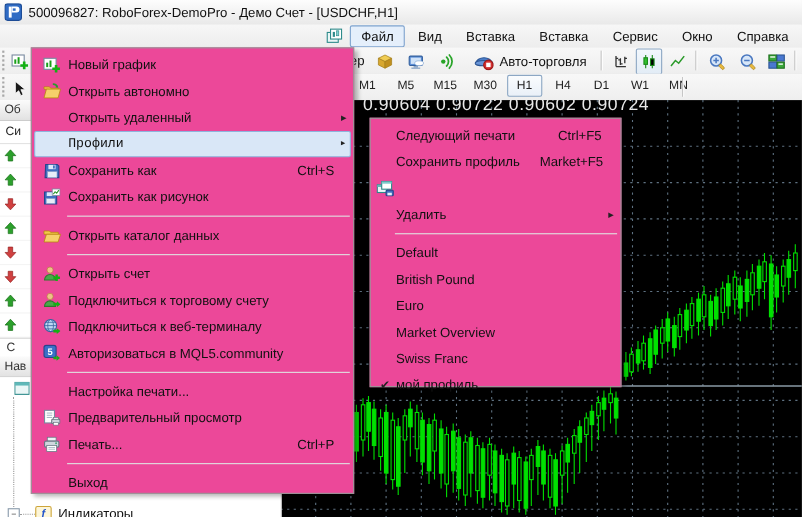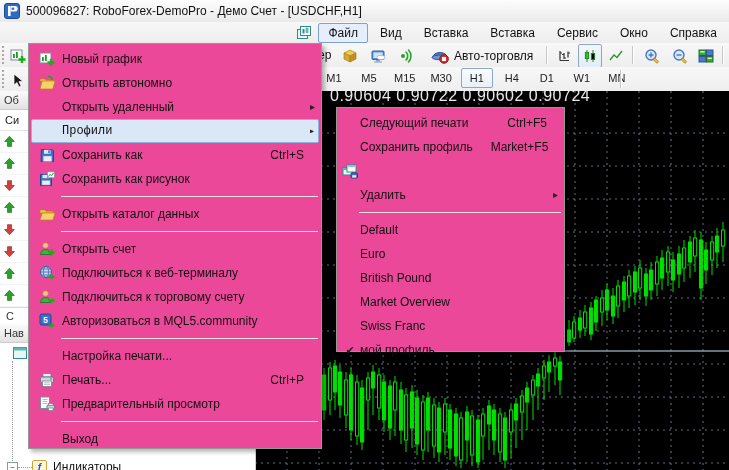--- a/index.html
+++ b/index.html
@@ -681,80 +681,80 @@
             <circle cx="6.5" cy="4.5" r="2.8" fill="#f0c08a" stroke="#b0803a" stroke-width="0.6"></circle>
             <path d="M1.5 13.5 a5 5 0 0 1 10 0 z" fill="#4aa84a" stroke="#2c7a2c"></path>
             <path d="M12.5 8.5 v6 M9.5 11.5 h6" stroke="#14b014" stroke-width="2.2"></path>
           </svg>
         </span>
         <span class="lbl">Открыть счет</span>
       </div>
       <div class="mi">
         <span class="mic">
           <svg width="16" height="16" viewBox="0 0 16 16">
+            <circle cx="6.5" cy="4.5" r="2.8" fill="#f0c08a" stroke="#b0803a" stroke-width="0.6"></circle>
+            <path d="M1.5 13.5 a5 5 0 0 1 10 0 z" fill="#4aa84a" stroke="#2c7a2c"></path>
+            <path d="M9.5 11.5 h4" stroke="#14b014" stroke-width="2.4"></path>
+            <polygon points="16,11.5 12.8,8.8 12.8,14.2" fill="#14b014"></polygon>
+          </svg>
+        </span>
+        <span class="lbl">Подключиться к торговому счету</span>
+      </div>
+      <div class="mi">
+        <span class="mic">
+          <svg width="16" height="16" viewBox="0 0 16 16">
             <circle cx="7" cy="7" r="5.5" fill="#bcd8f4" stroke="#35619e"></circle>
             <ellipse cx="7" cy="7" rx="2.6" ry="5.5" fill="none" stroke="#35619e" stroke-width="0.7"></ellipse>
             <path d="M1.6 7 h10.8 M2.6 4 h8.8 M2.6 10 h8.8" stroke="#35619e" stroke-width="0.7" fill="none"></path>
             <path d="M9.5 12 h3.5" stroke="#14b014" stroke-width="2.4"></path>
             <polygon points="16,12 12.6,9.4 12.6,14.6" fill="#14b014"></polygon>
           </svg>
         </span>
         <span class="lbl">Подключиться к веб-терминалу</span>
       </div>
       <div class="mi">
         <span class="mic">
           <svg width="16" height="16" viewBox="0 0 16 16">
-            <circle cx="6.5" cy="4.5" r="2.8" fill="#f0c08a" stroke="#b0803a" stroke-width="0.6"></circle>
-            <path d="M1.5 13.5 a5 5 0 0 1 10 0 z" fill="#4aa84a" stroke="#2c7a2c"></path>
-            <path d="M9.5 11.5 h4" stroke="#14b014" stroke-width="2.4"></path>
-            <polygon points="16,11.5 12.8,8.8 12.8,14.2" fill="#14b014"></polygon>
-          </svg>
-        </span>
-        <span class="lbl">Подключиться к торговому счету</span>
-      </div>
-      <div class="mi">
-        <span class="mic">
-          <svg width="16" height="16" viewBox="0 0 16 16">
             <rect x="1" y="1" width="11" height="11" rx="2" fill="#3a70c8" stroke="#27458c"></rect>
             <text x="6.5" y="9.8" font-size="8.5" font-weight="bold" fill="#fff" text-anchor="middle" font-family="Liberation Sans,sans-serif">5</text>
             <path d="M9.5 12.5 h3" stroke="#14b014" stroke-width="2.4"></path>
             <polygon points="15.6,12.5 12.4,10 12.4,15" fill="#14b014"></polygon>
           </svg>
         </span>
         <span class="lbl">Авторизоваться в MQL5.community</span>
       </div>
       <div class="menusep"></div>
       <div class="mi">
         <span class="mic"></span>
         <span class="lbl">Настройка печати...</span>
+      </div>
+      <div class="mi">
+        <span class="mic">
+          <svg width="16" height="16" viewBox="0 0 16 16">
+            <rect x="1.5" y="1" width="9" height="11.5" fill="#fff" stroke="#7a8aa0"></rect>
+            <path d="M3.5 3.5 h5 M3.5 5.5 h5 M3.5 7.5 h5" stroke="#9ab" stroke-width="0.8"></path>
+            <rect x="8" y="9" width="7.5" height="4" rx="1" fill="#cfd6de" stroke="#6a7684"></rect>
+            <rect x="9.5" y="7.5" width="4.5" height="2" fill="#e8ecf0" stroke="#6a7684" stroke-width="0.6"></rect>
+            <rect x="9.5" y="12" width="4.5" height="2.5" fill="#fff" stroke="#6a7684" stroke-width="0.6"></rect>
+          </svg>
+        </span>
+        <span class="lbl">Предварительный просмотр</span>
       </div>
       <div class="mi">
         <span class="mic">
           <svg width="16" height="16" viewBox="0 0 16 16">
             <rect x="4" y="1.5" width="8" height="3.5" fill="#eef2f6" stroke="#6a7684" stroke-width="0.7"></rect>
             <rect x="1.5" y="5" width="13" height="5.5" rx="1.2" fill="#cfd6de" stroke="#6a7684"></rect>
             <circle cx="12" cy="7" r="0.9" fill="#4a7" stroke="none"></circle>
             <rect x="3.5" y="9" width="9" height="5.5" fill="#fff" stroke="#6a7684" stroke-width="0.7"></rect>
             <path d="M5 10.8 h6 M5 12.4 h6" stroke="#9ab" stroke-width="0.7"></path>
           </svg>
         </span>
         <span class="lbl">Печать...</span>
         <span class="sc">Ctrl+P</span>
-      </div>
-      <div class="mi">
-        <span class="mic">
-          <svg width="16" height="16" viewBox="0 0 16 16">
-            <rect x="1.5" y="1" width="9" height="11.5" fill="#fff" stroke="#7a8aa0"></rect>
-            <path d="M3.5 3.5 h5 M3.5 5.5 h5 M3.5 7.5 h5" stroke="#9ab" stroke-width="0.8"></path>
-            <rect x="8" y="9" width="7.5" height="4" rx="1" fill="#cfd6de" stroke="#6a7684"></rect>
-            <rect x="9.5" y="7.5" width="4.5" height="2" fill="#e8ecf0" stroke="#6a7684" stroke-width="0.6"></rect>
-            <rect x="9.5" y="12" width="4.5" height="2.5" fill="#fff" stroke="#6a7684" stroke-width="0.6"></rect>
-          </svg>
-        </span>
-        <span class="lbl">Предварительный просмотр</span>
       </div>
       <div class="menusep"></div>
       <div class="mi">
         <span class="mic"></span>
         <span class="lbl">Выход</span>
       </div>
     </div>
 
   <div id="submenu" class="menu abs">
       <div class="mi">
@@ -784,25 +784,25 @@
         <span class="lbl">Удалить</span>
         <span class="subarrow">▸</span>
       </div>
       <div class="menusep"></div>
       <div class="mi">
         <span class="mic"></span>
         <span class="lbl">Default</span>
       </div>
       <div class="mi">
         <span class="mic"></span>
+        <span class="lbl">British Pound</span>
+      </div>
+      <div class="mi">
+        <span class="mic"></span>
         <span class="lbl">Euro</span>
-      </div>
-      <div class="mi">
-        <span class="mic"></span>
-        <span class="lbl">British Pound</span>
       </div>
       <div class="mi">
         <span class="mic"></span>
         <span class="lbl">Market Overview</span>
       </div>
       <div class="mi">
         <span class="mic"></span>
         <span class="lbl">Swiss Franc</span>
       </div>
       <div class="mi">

